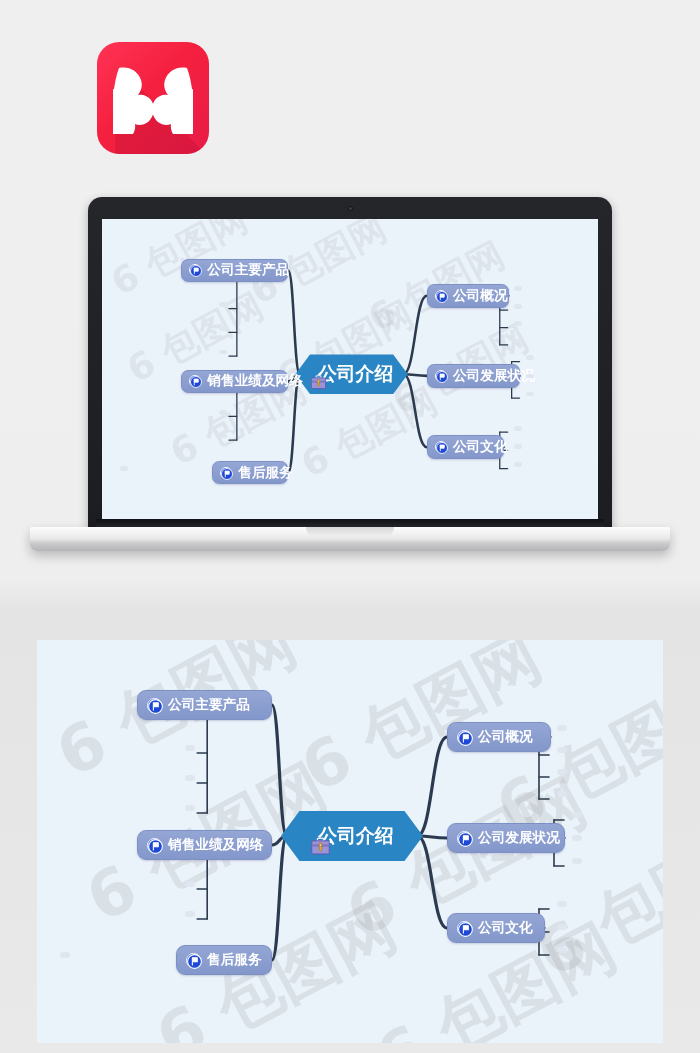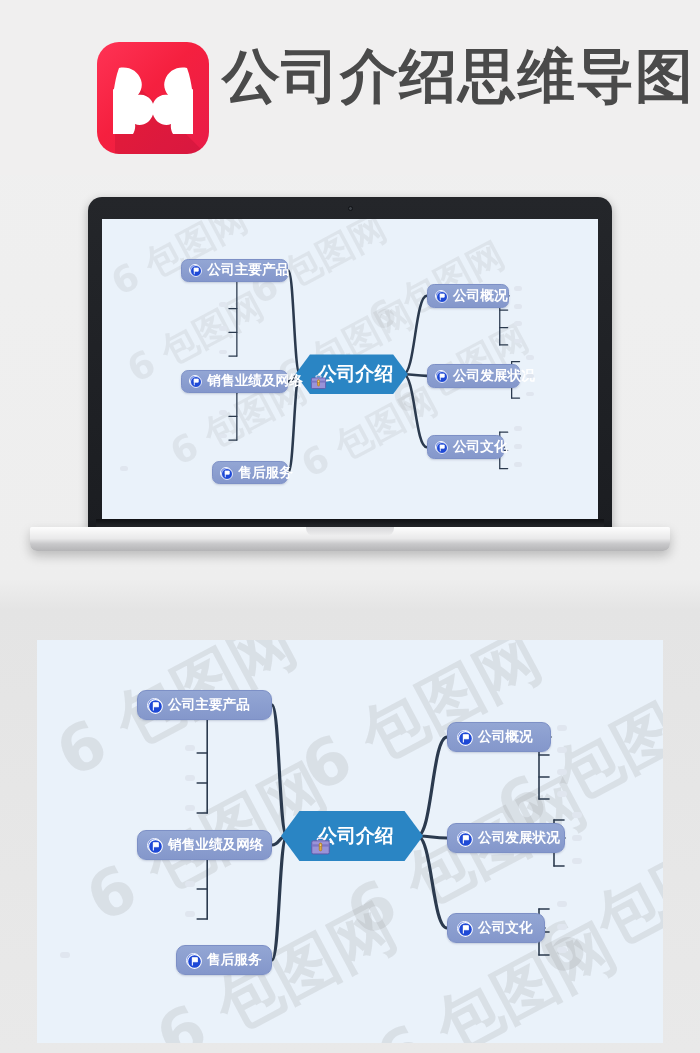--- a/index.html
+++ b/index.html
@@ -133,21 +133,20 @@
 
 <div id="header">
   <div id="logo-tile">
     <div id="logo-shadow"></div>
     <svg id="logo-x" width="80" height="72" viewBox="0 0 80 72">
       <path fill="#ffffff" d="M6 6c10-2 19 3 22 12 2 6 0 11-3 15 5-1 10 1 13 5 5 7 3 17-3 22-4 3-9 4-13 2 1 6-2 12-7 15-8 4-17 0-20-8-2-6 0-13 5-17-5-2-8-6-8-12 0-6 4-11 9-13 1-6 2-13 5-21z"></path>
       <path fill="#ffffff" d="M74 6c-10-2-19 3-22 12-2 6 0 11 3 15-5-1-10 1-13 5-5 7-3 17 3 22 4 3 9 4 13 2-1 6 2 12 7 15 8 4 17 0 20-8 2-6 0-13-5-17 5-2 8-6 8-12 0-6-4-11-9-13-1-6-2-13-5-21z"></path>
     </svg>
   </div>
   <div id="title-block">
-    <div id="main-title">公司介绍思维导图</div>
   </div>
 </div>
 
 <div id="laptop-wrap">
   <div id="laptop-lid">
     <div id="laptop-camera"></div>
     <div id="laptop-screen">
       <div class="map" id="map-small" style="width: 496px; height: 319.31px;">
           <div class="wm wm-lt" style="left: 3.96166px; top: 7.92332px; font-size: 36.4473px;">6 包图网</div>
           <div class="wm wm-lt" style="left: 142.62px; top: 17.4313px; font-size: 36.4473px;">6 包图网</div>

